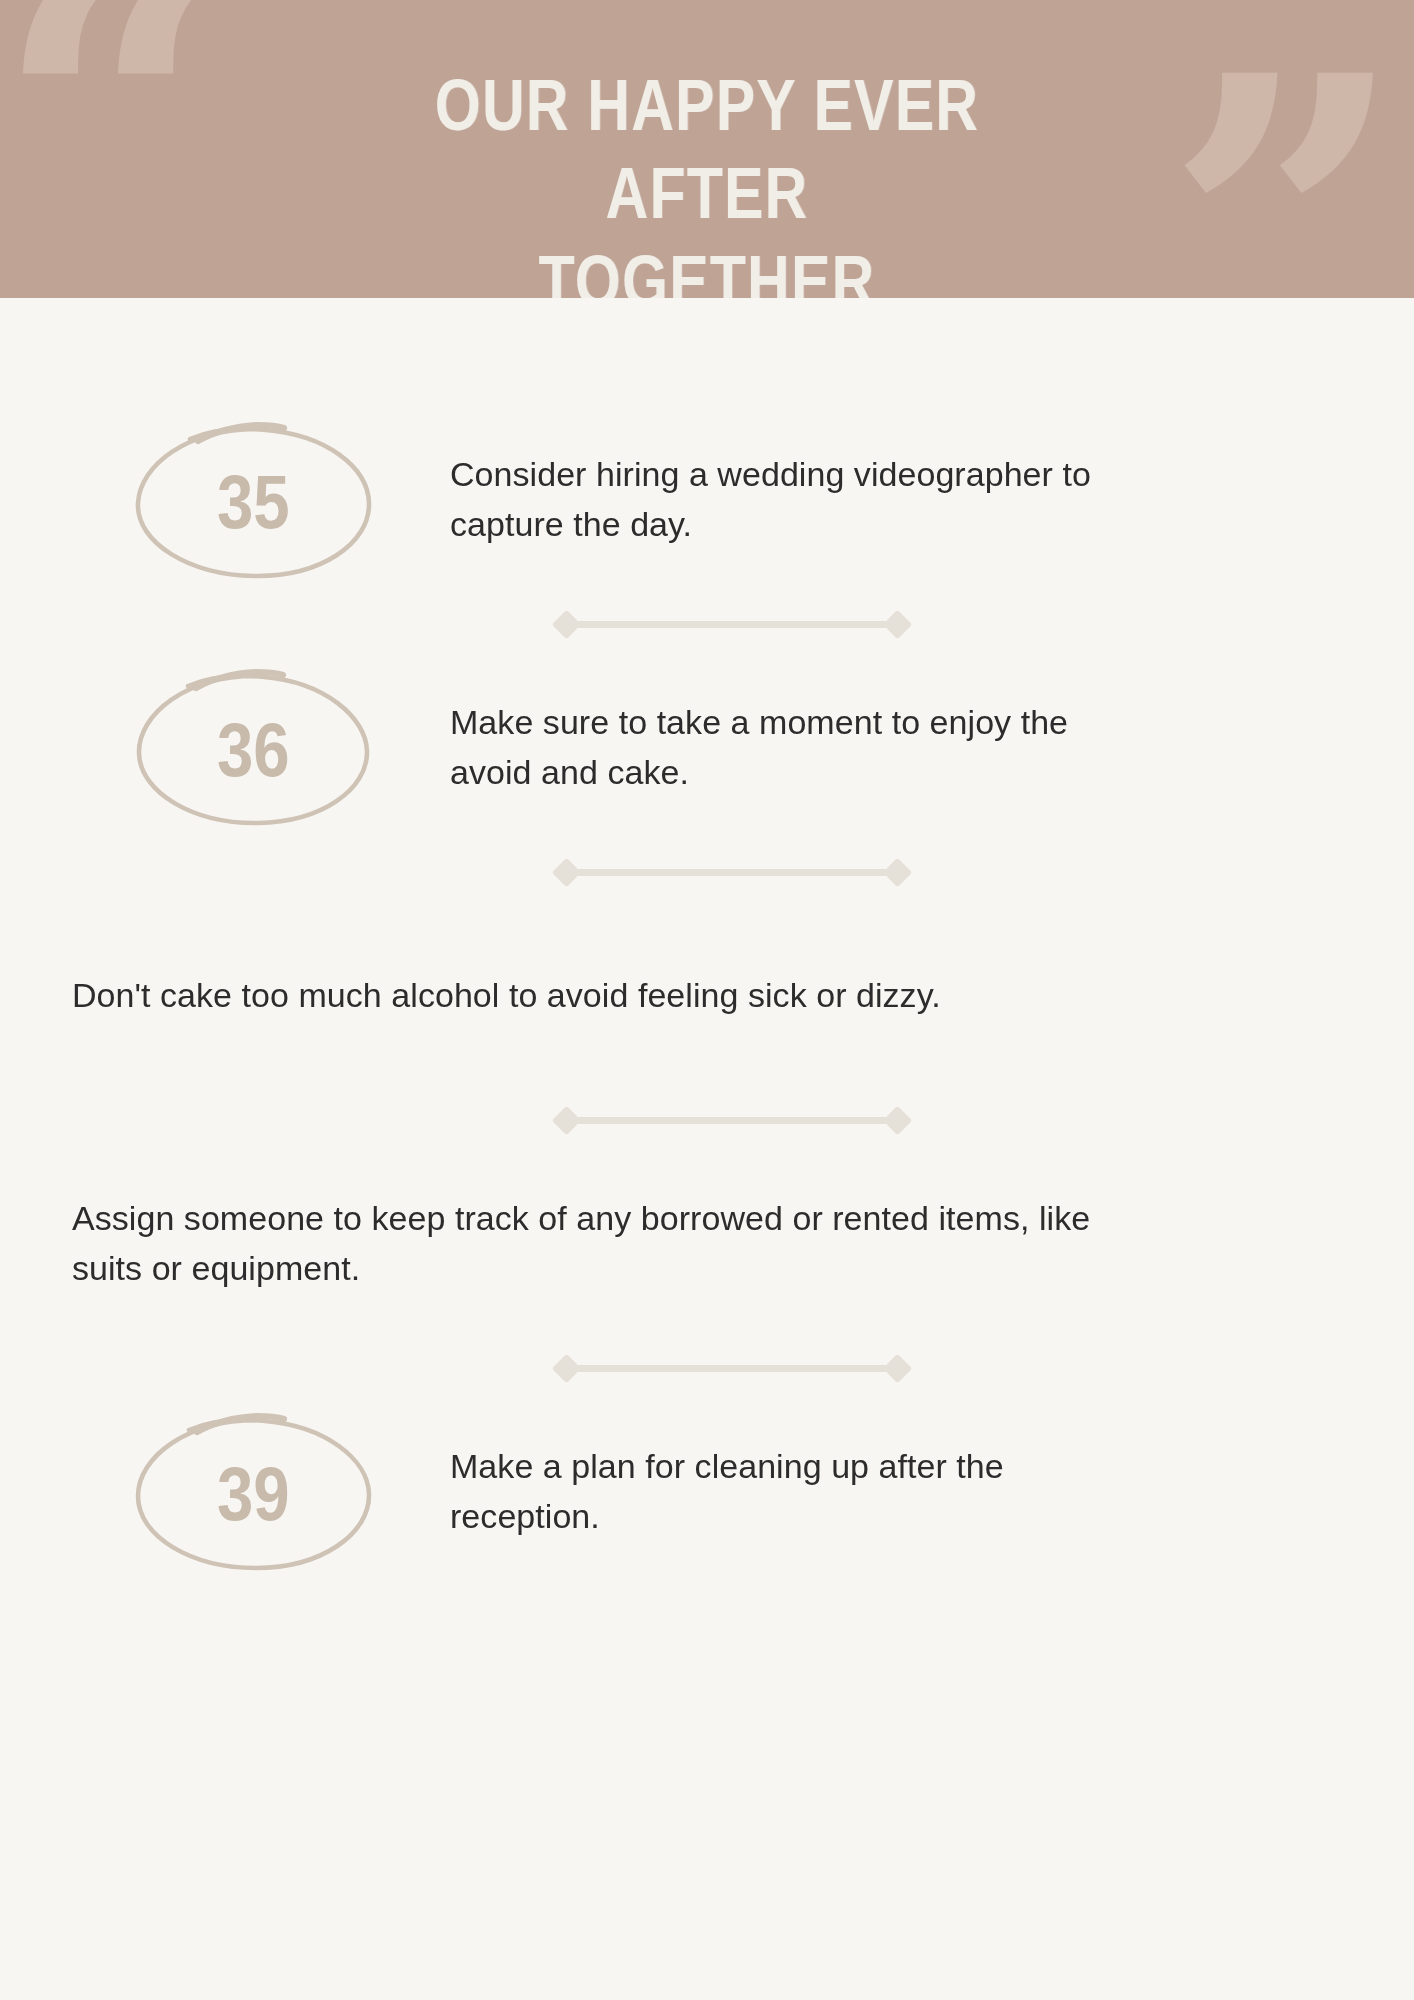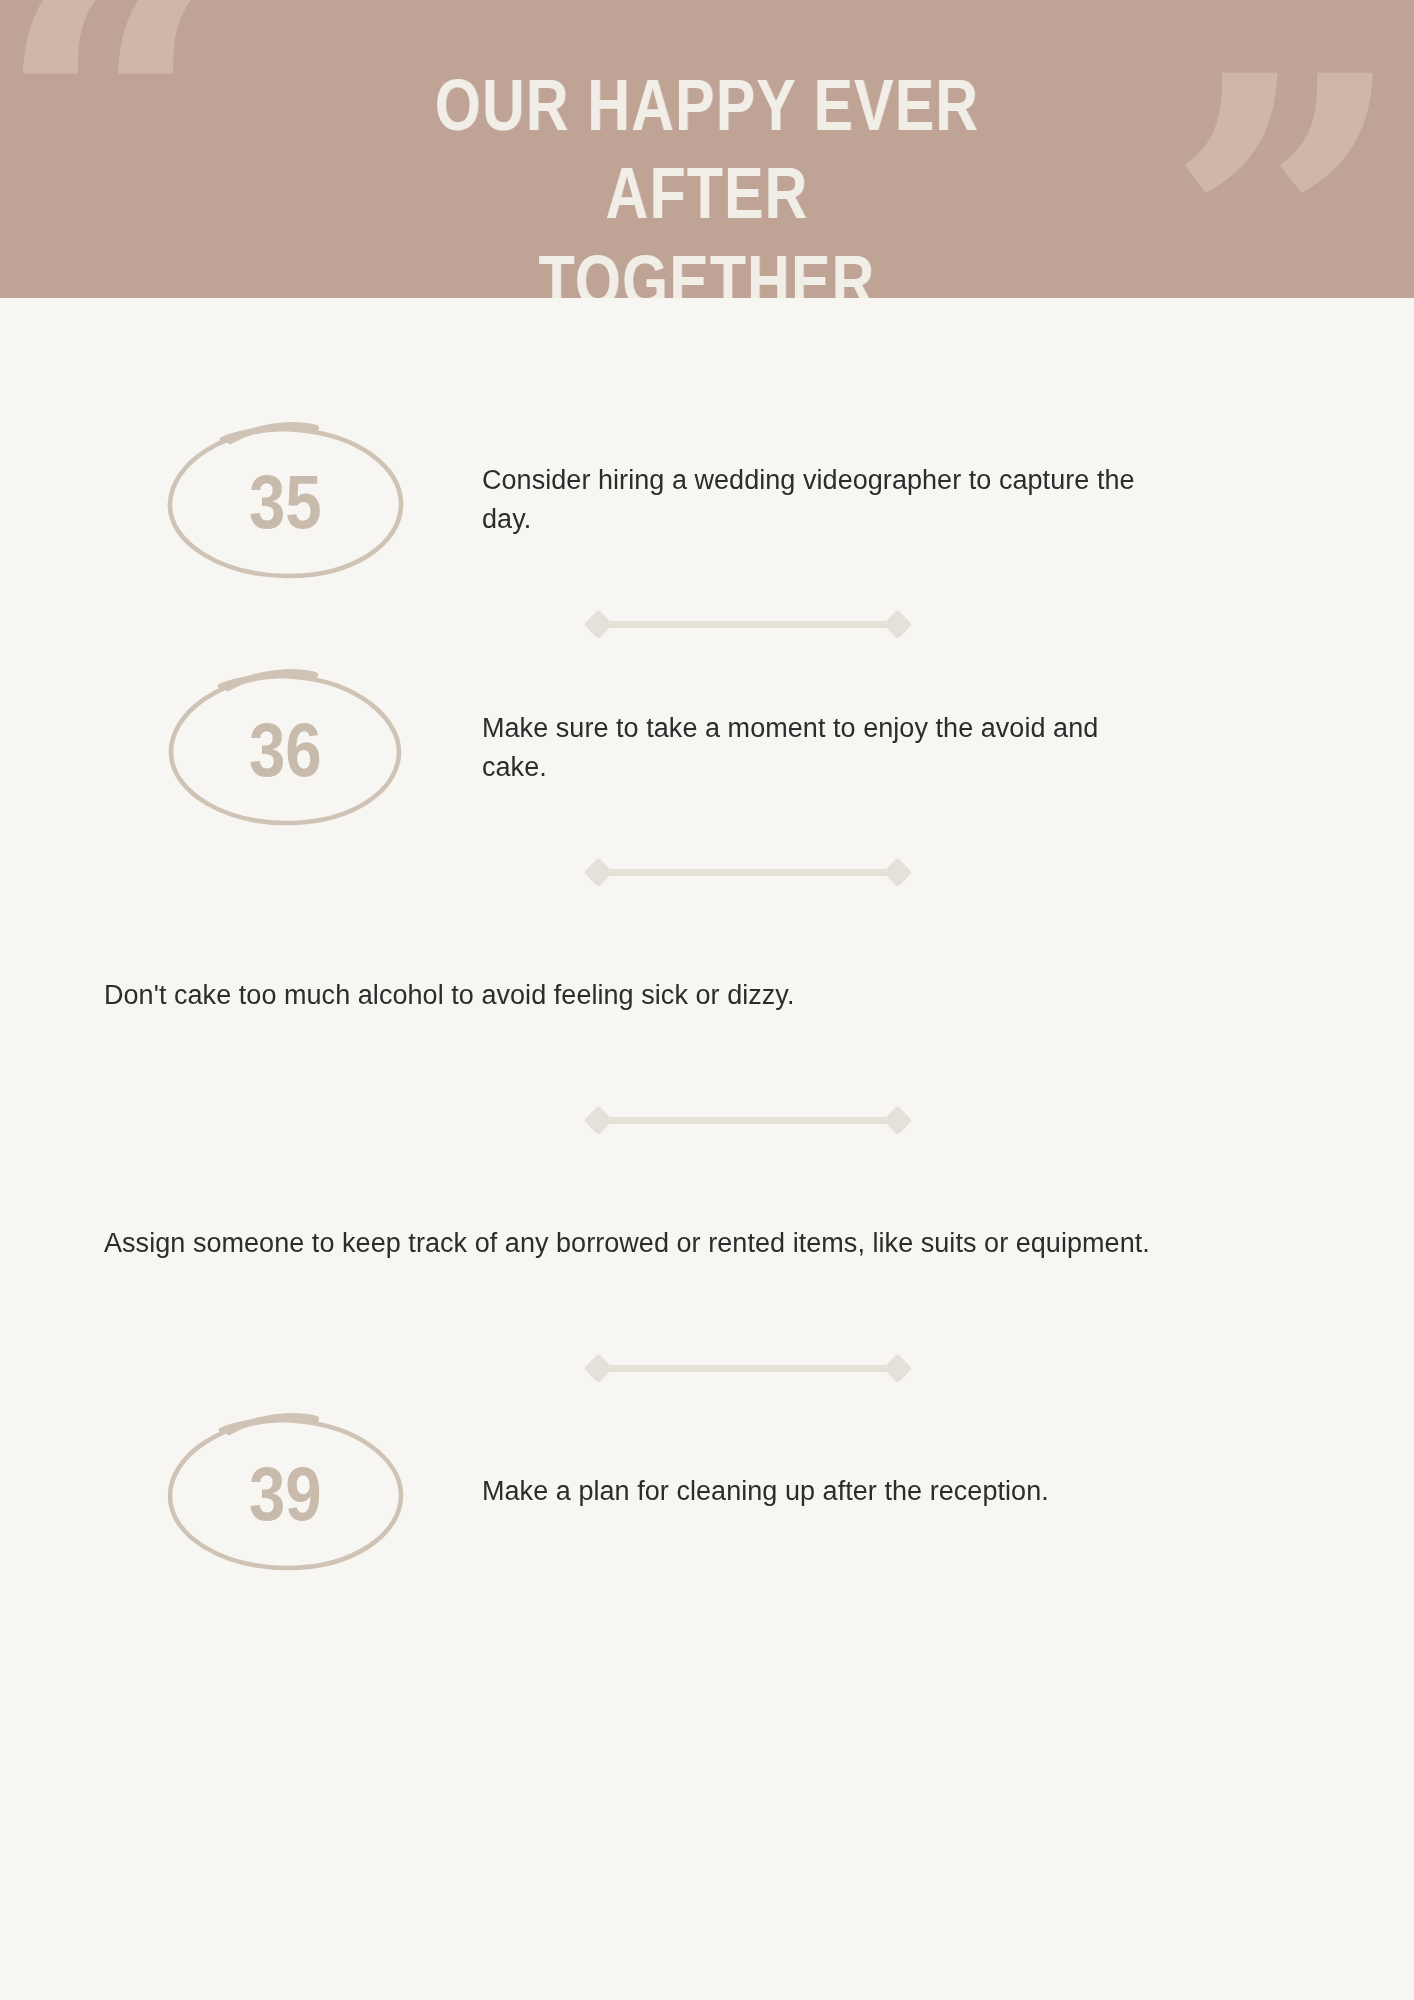--- a/index.html
+++ b/index.html
@@ -72,21 +72,20 @@
     white-space: pre-line;
     padding: 0 260px;
     text-shadow: 1px 0 0 rgba(255,255,255,0.25);
   }
 
   
   .list {
     position: relative;
     width: 1414px;
     padding-top: 92px;
-    padding-left: 32px;
   }
 
   .row {
     position: relative;
     display: flex;
     align-items: center;
     height: 220px;
   }
 
   .badge {
@@ -119,21 +118,21 @@
     letter-spacing: 0px;
     transform: scaleX(0.86) translateY(2px);
     line-height: 1;
   }
 
   .row-text {
     flex: 1 1 auto;
     margin-left: 72px;
     margin-right: 262px;
     color: #2c2c2c;
-    font-size: 27px;
+    font-size: 34px;
     line-height: 1.46;
     letter-spacing: 0.05px;
     font-weight: 400;
   }
 
   
   .divider {
     position: relative;
     height: 28px;
     margin-left: 556px;

